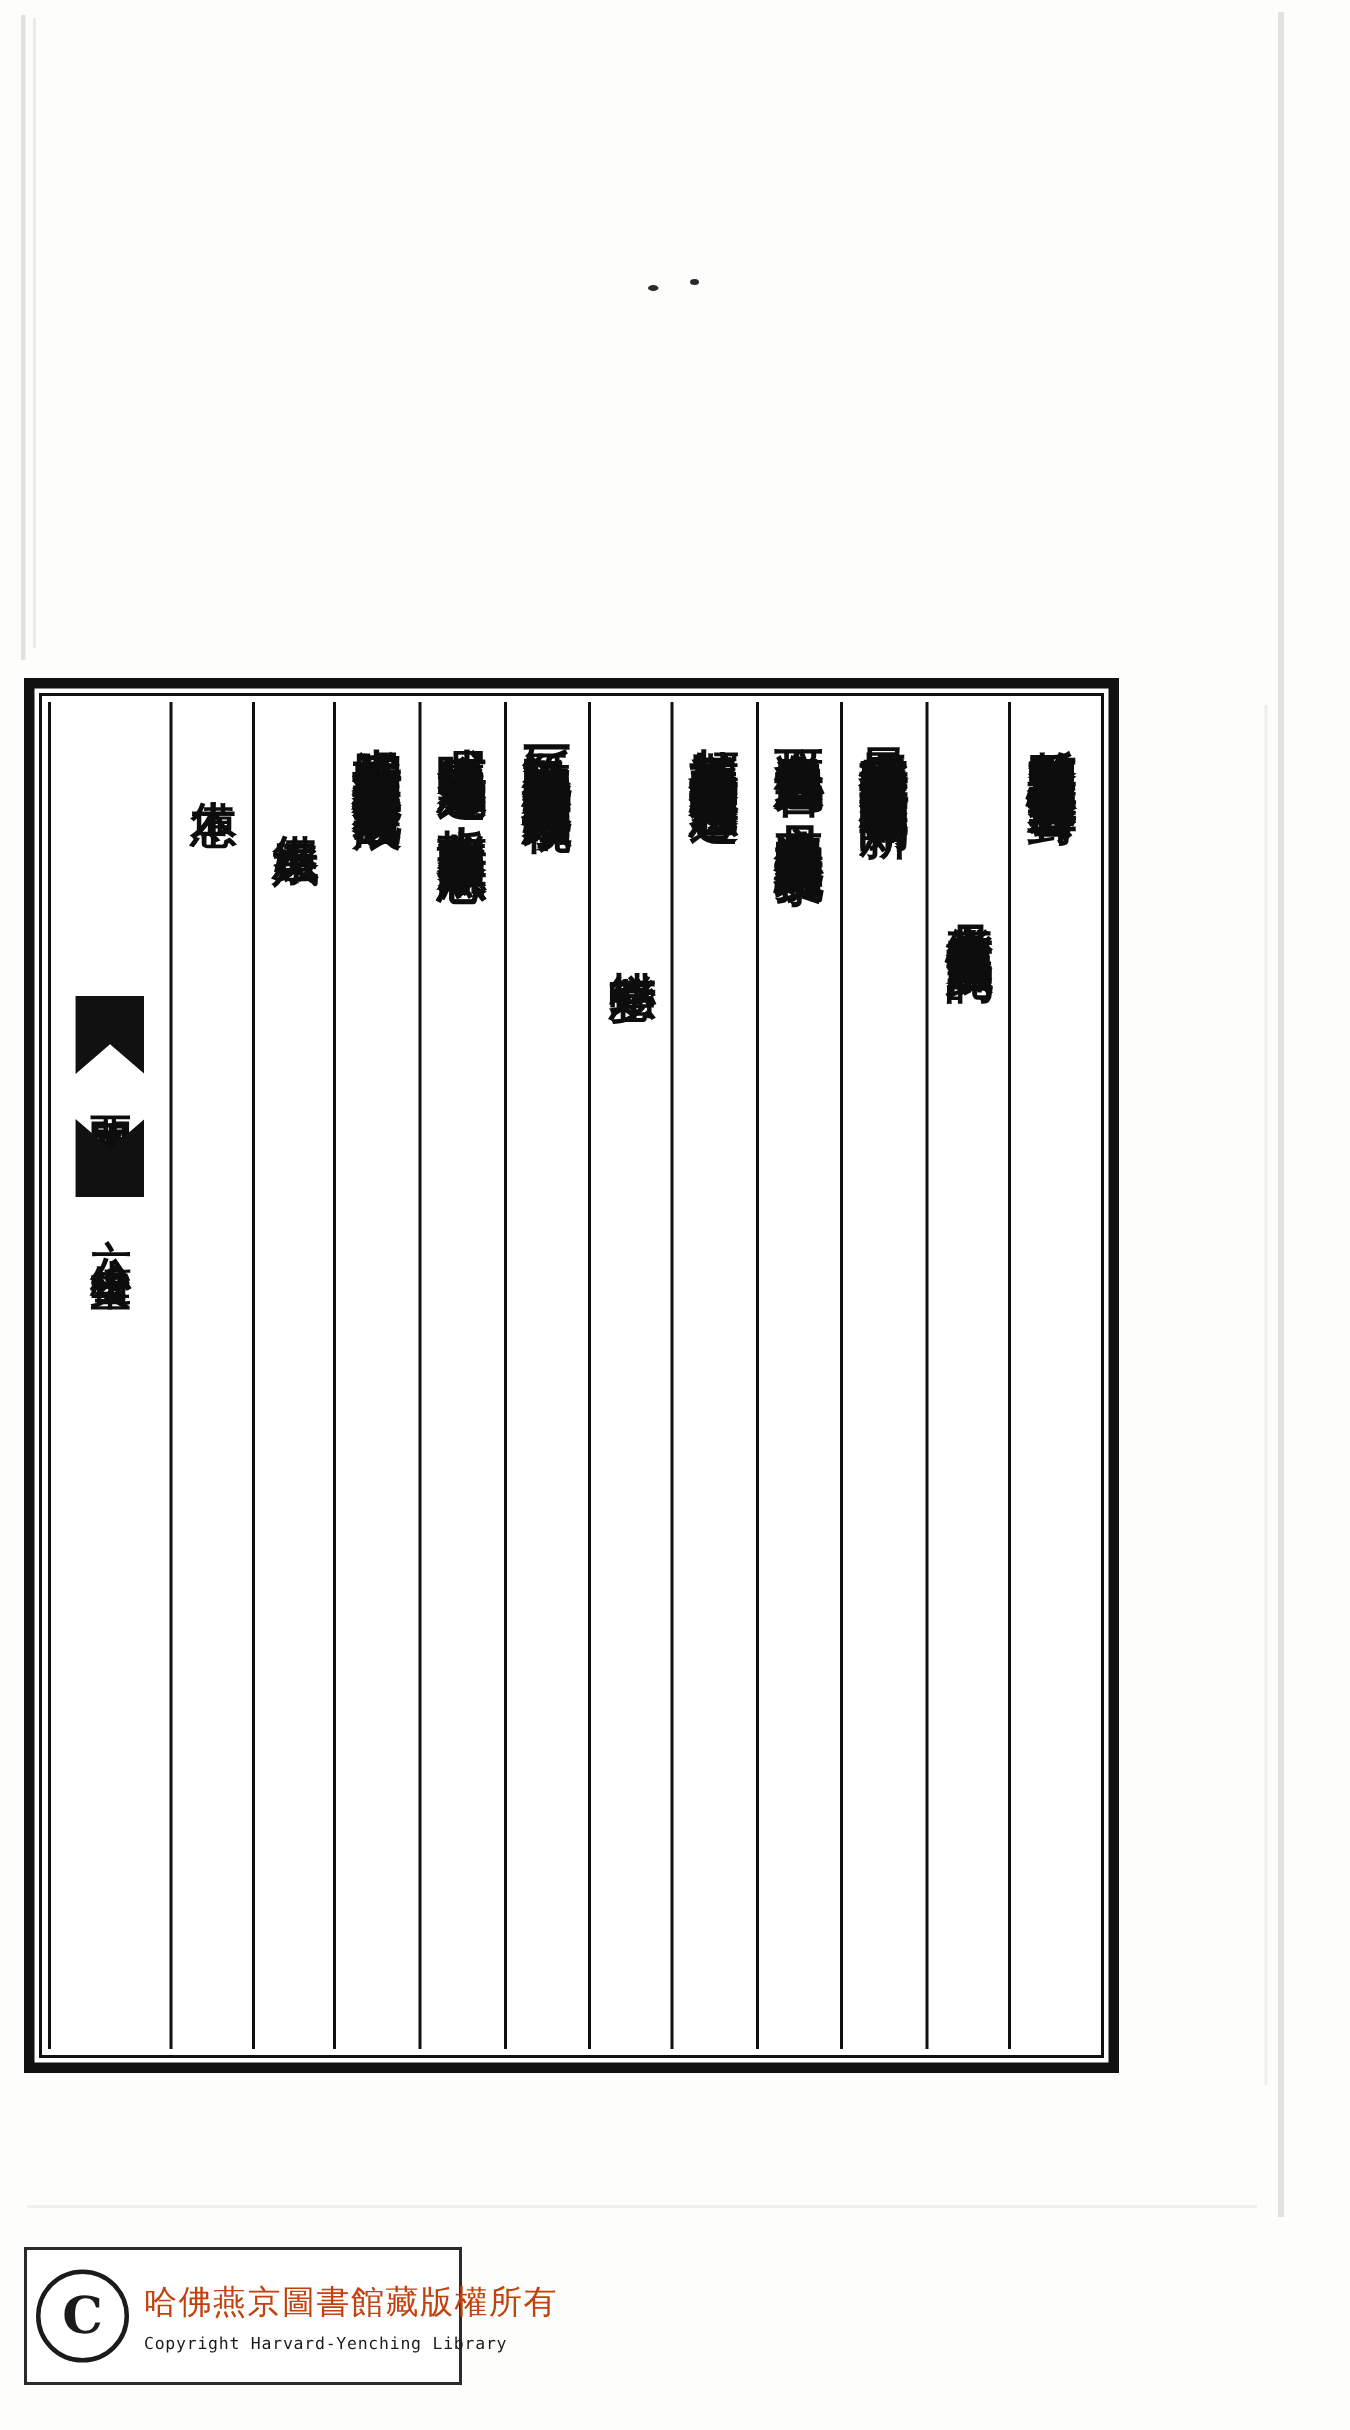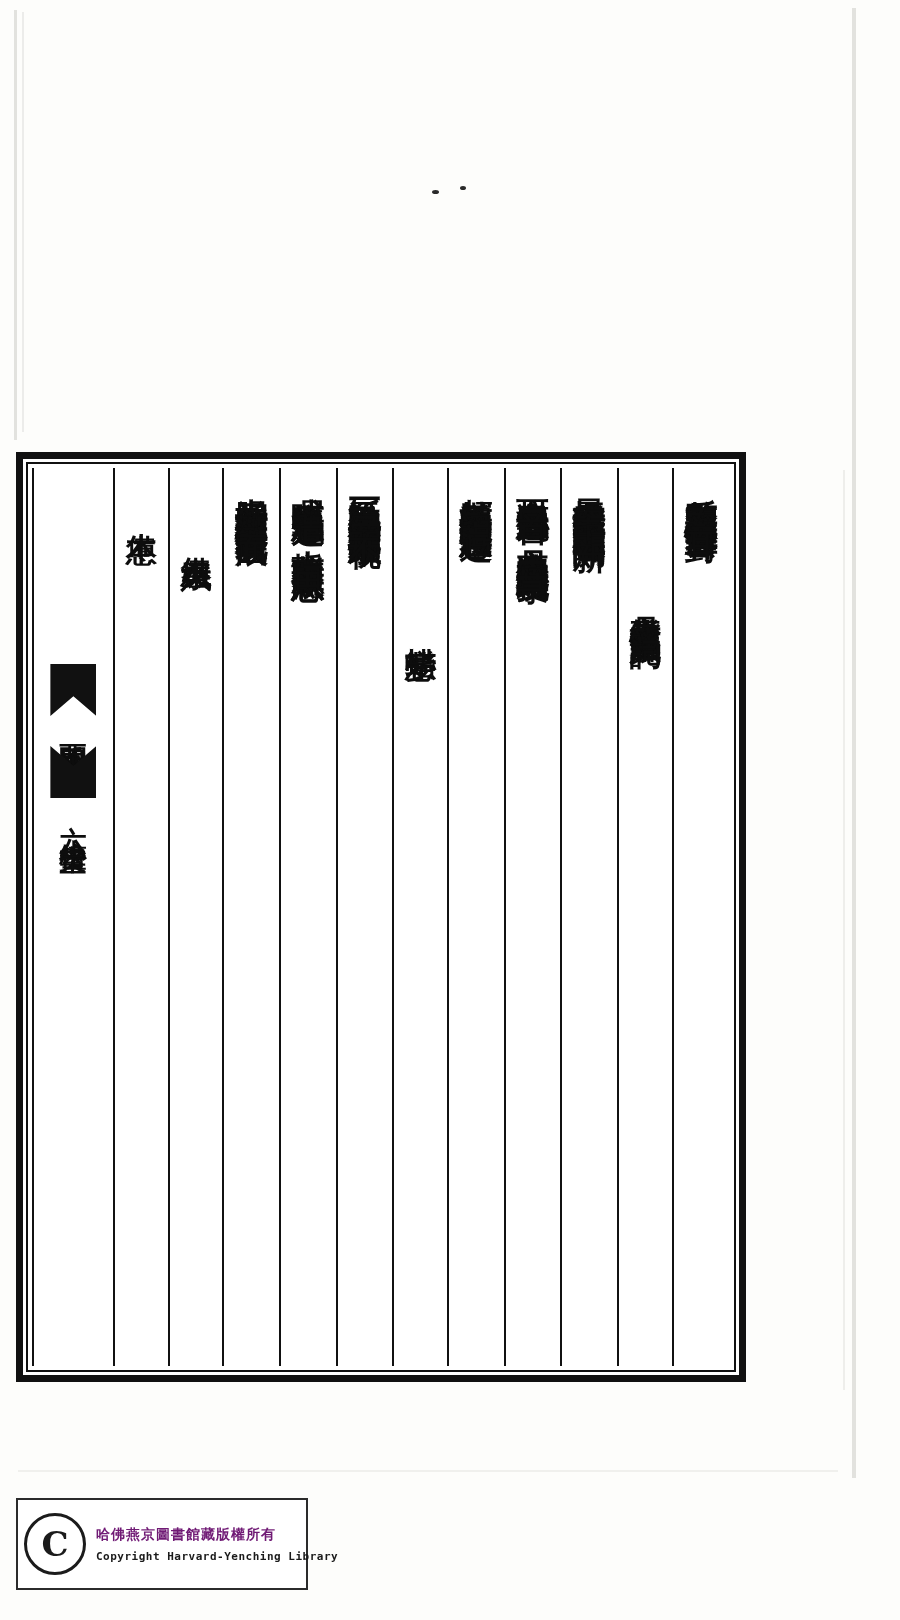--- a/index.html
+++ b/index.html
@@ -160,30 +160,30 @@
   }
   #stamp-lines {
     margin-left: 10px;
     display: flex;
     flex-direction: column;
     justify-content: center;
     gap: 6px;
   }
   #stamp-cn {
     font-family: "DejaVu Serif", serif;
-    font-size: 14px;
-    font-weight: 700;
-    color: #701a75;
+    font-size: 22px;
+    font-weight: 400;
+    color: #c2410c;
     letter-spacing: 1px;
     white-space: nowrap;
   }
   #stamp-en {
     font-family: "DejaVu Sans Mono", monospace;
     font-size: 11px;
-    font-weight: 700;
+    font-weight: 400;
     color: #1b1b1b;
     letter-spacing: .5px;
     white-space: nowrap;
   }
 
   
   .blemish { position:absolute; background:#2a2a2a; border-radius:50%; }
 </style>
 </head>
 <body>

